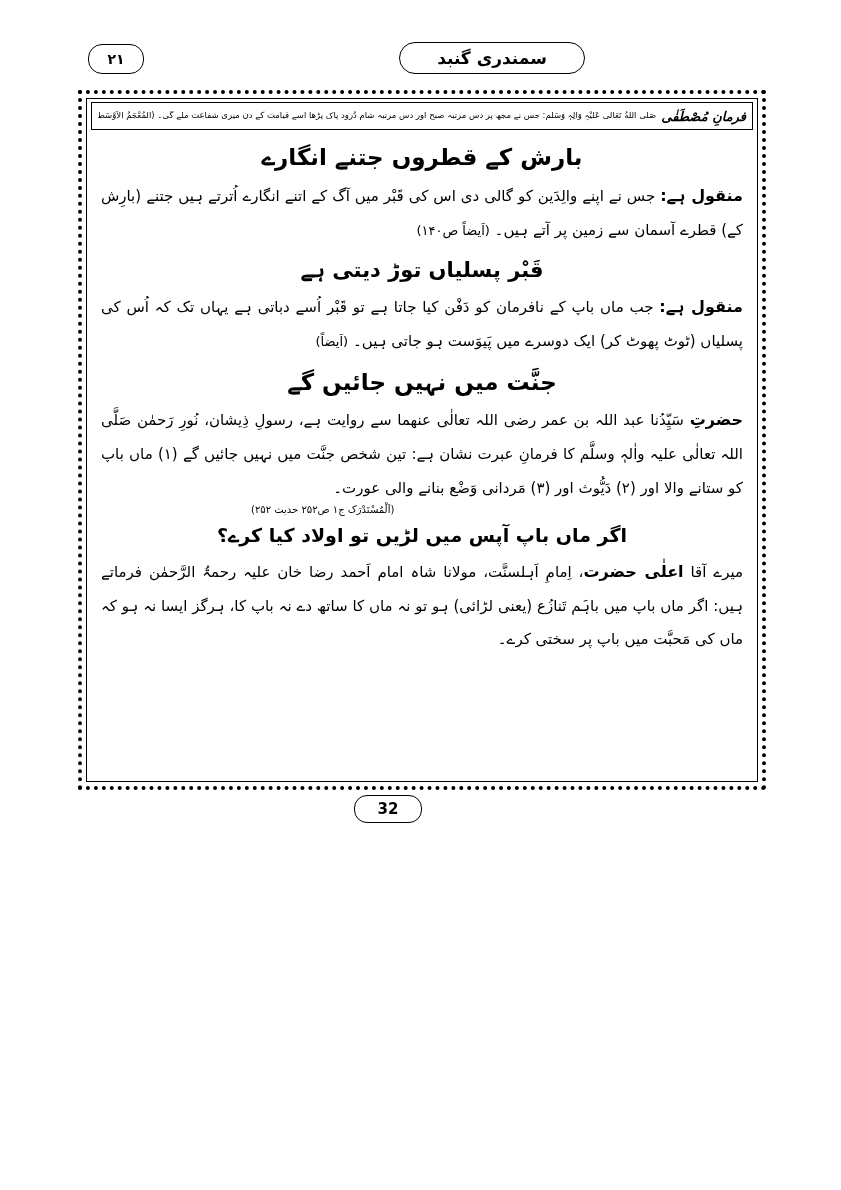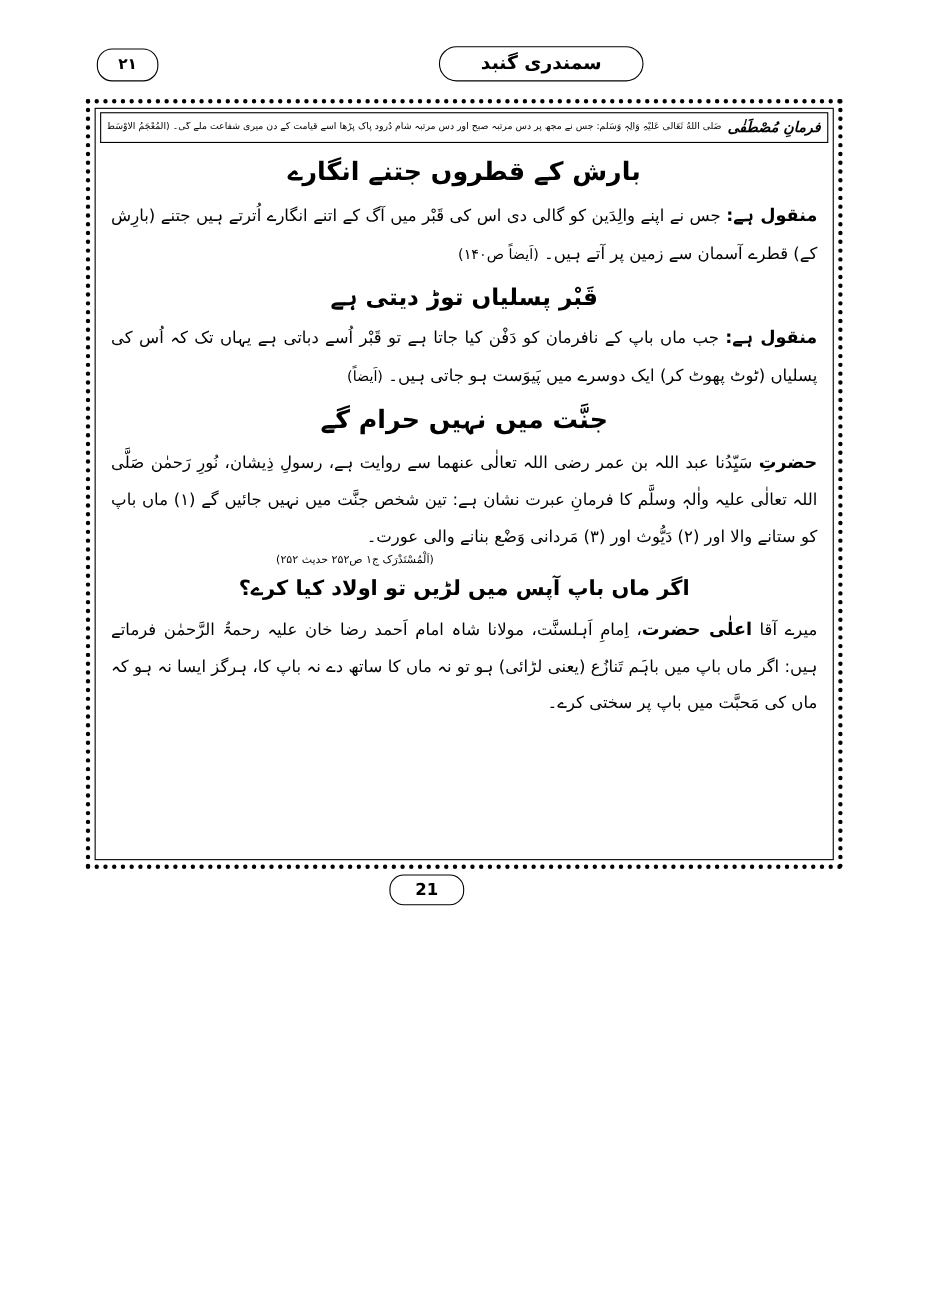--- a/index.html
+++ b/index.html
@@ -215,35 +215,35 @@
         <div>
           <div class="sec-heading h-bold">قَبْر پسلیاں توڑ دیتی ہے</div>
           <p class="para lead">
             <span class="lead-word">منقول ہے:</span>
             <span>جب ماں باپ کے نافرمان کو دَفْن کیا جاتا ہے تو قَبْر اُسے دباتی ہے یہاں تک کہ اُس کی پسلیاں (ٹوٹ پھوٹ کر) ایک دوسرے میں پَیوَست ہو جاتی ہیں۔</span>
             <span class="citation">(اَیضاً)</span>
           </p>
         </div>
 
         <div>
-          <div class="sec-heading h-nastaliq">جنَّت میں نہیں حرام گے</div>
+          <div class="sec-heading h-nastaliq">جنَّت میں نہیں جائیں گے</div>
           <p class="para lead">
             <span class="lead-word">حضرتِ</span>
             <span>سَیِّدُنا عبد اللہ بن عمر رضی اللہ تعالٰی عنھما سے روایت ہے، رسولِ ذِیشان، نُورِ رَحمٰن صَلَّی اللہ تعالٰی علیہ واٰلہٖ وسلَّم کا فرمانِ عبرت نشان ہے: تین شخص جنَّت میں نہیں جائیں گے (۱) ماں باپ کو ستانے والا اور (۲) دَیُّوث اور (۳) مَردانی وَضْع بنانے والی عورت۔</span>
           </p>
           <div class="citation-right">(اَلْمُسْتَدْرَک ج۱ ص۲۵۲ حدیث ۲۵۲)</div>
         </div>
 
         <div>
           <div class="sec-heading h-small">اگر ماں باپ آپس میں لڑیں تو اولاد کیا کرے؟</div>
           <p class="para lead">
             <span>میرے آقا</span>
             <span class="lead-word">اعلٰی حضرت</span><span>، اِمامِ اَہلسنَّت، مولانا شاہ امام اَحمد رضا خان علیہ رحمۃُ الرَّحمٰن فرماتے ہیں: اگر ماں باپ میں باہَم تَنازُع (یعنی لڑائی) ہو تو نہ ماں کا ساتھ دے نہ باپ کا، ہرگز ایسا نہ ہو کہ ماں کی مَحبَّت میں باپ پر سختی کرے۔</span>
           </p>
         </div>
 
       </div>
     </div>
   </div>
 
-  <div class="page-num-bottom">21</div>
+  <div class="page-num-bottom">32</div>
 
 </div>
 
 </body></html>

